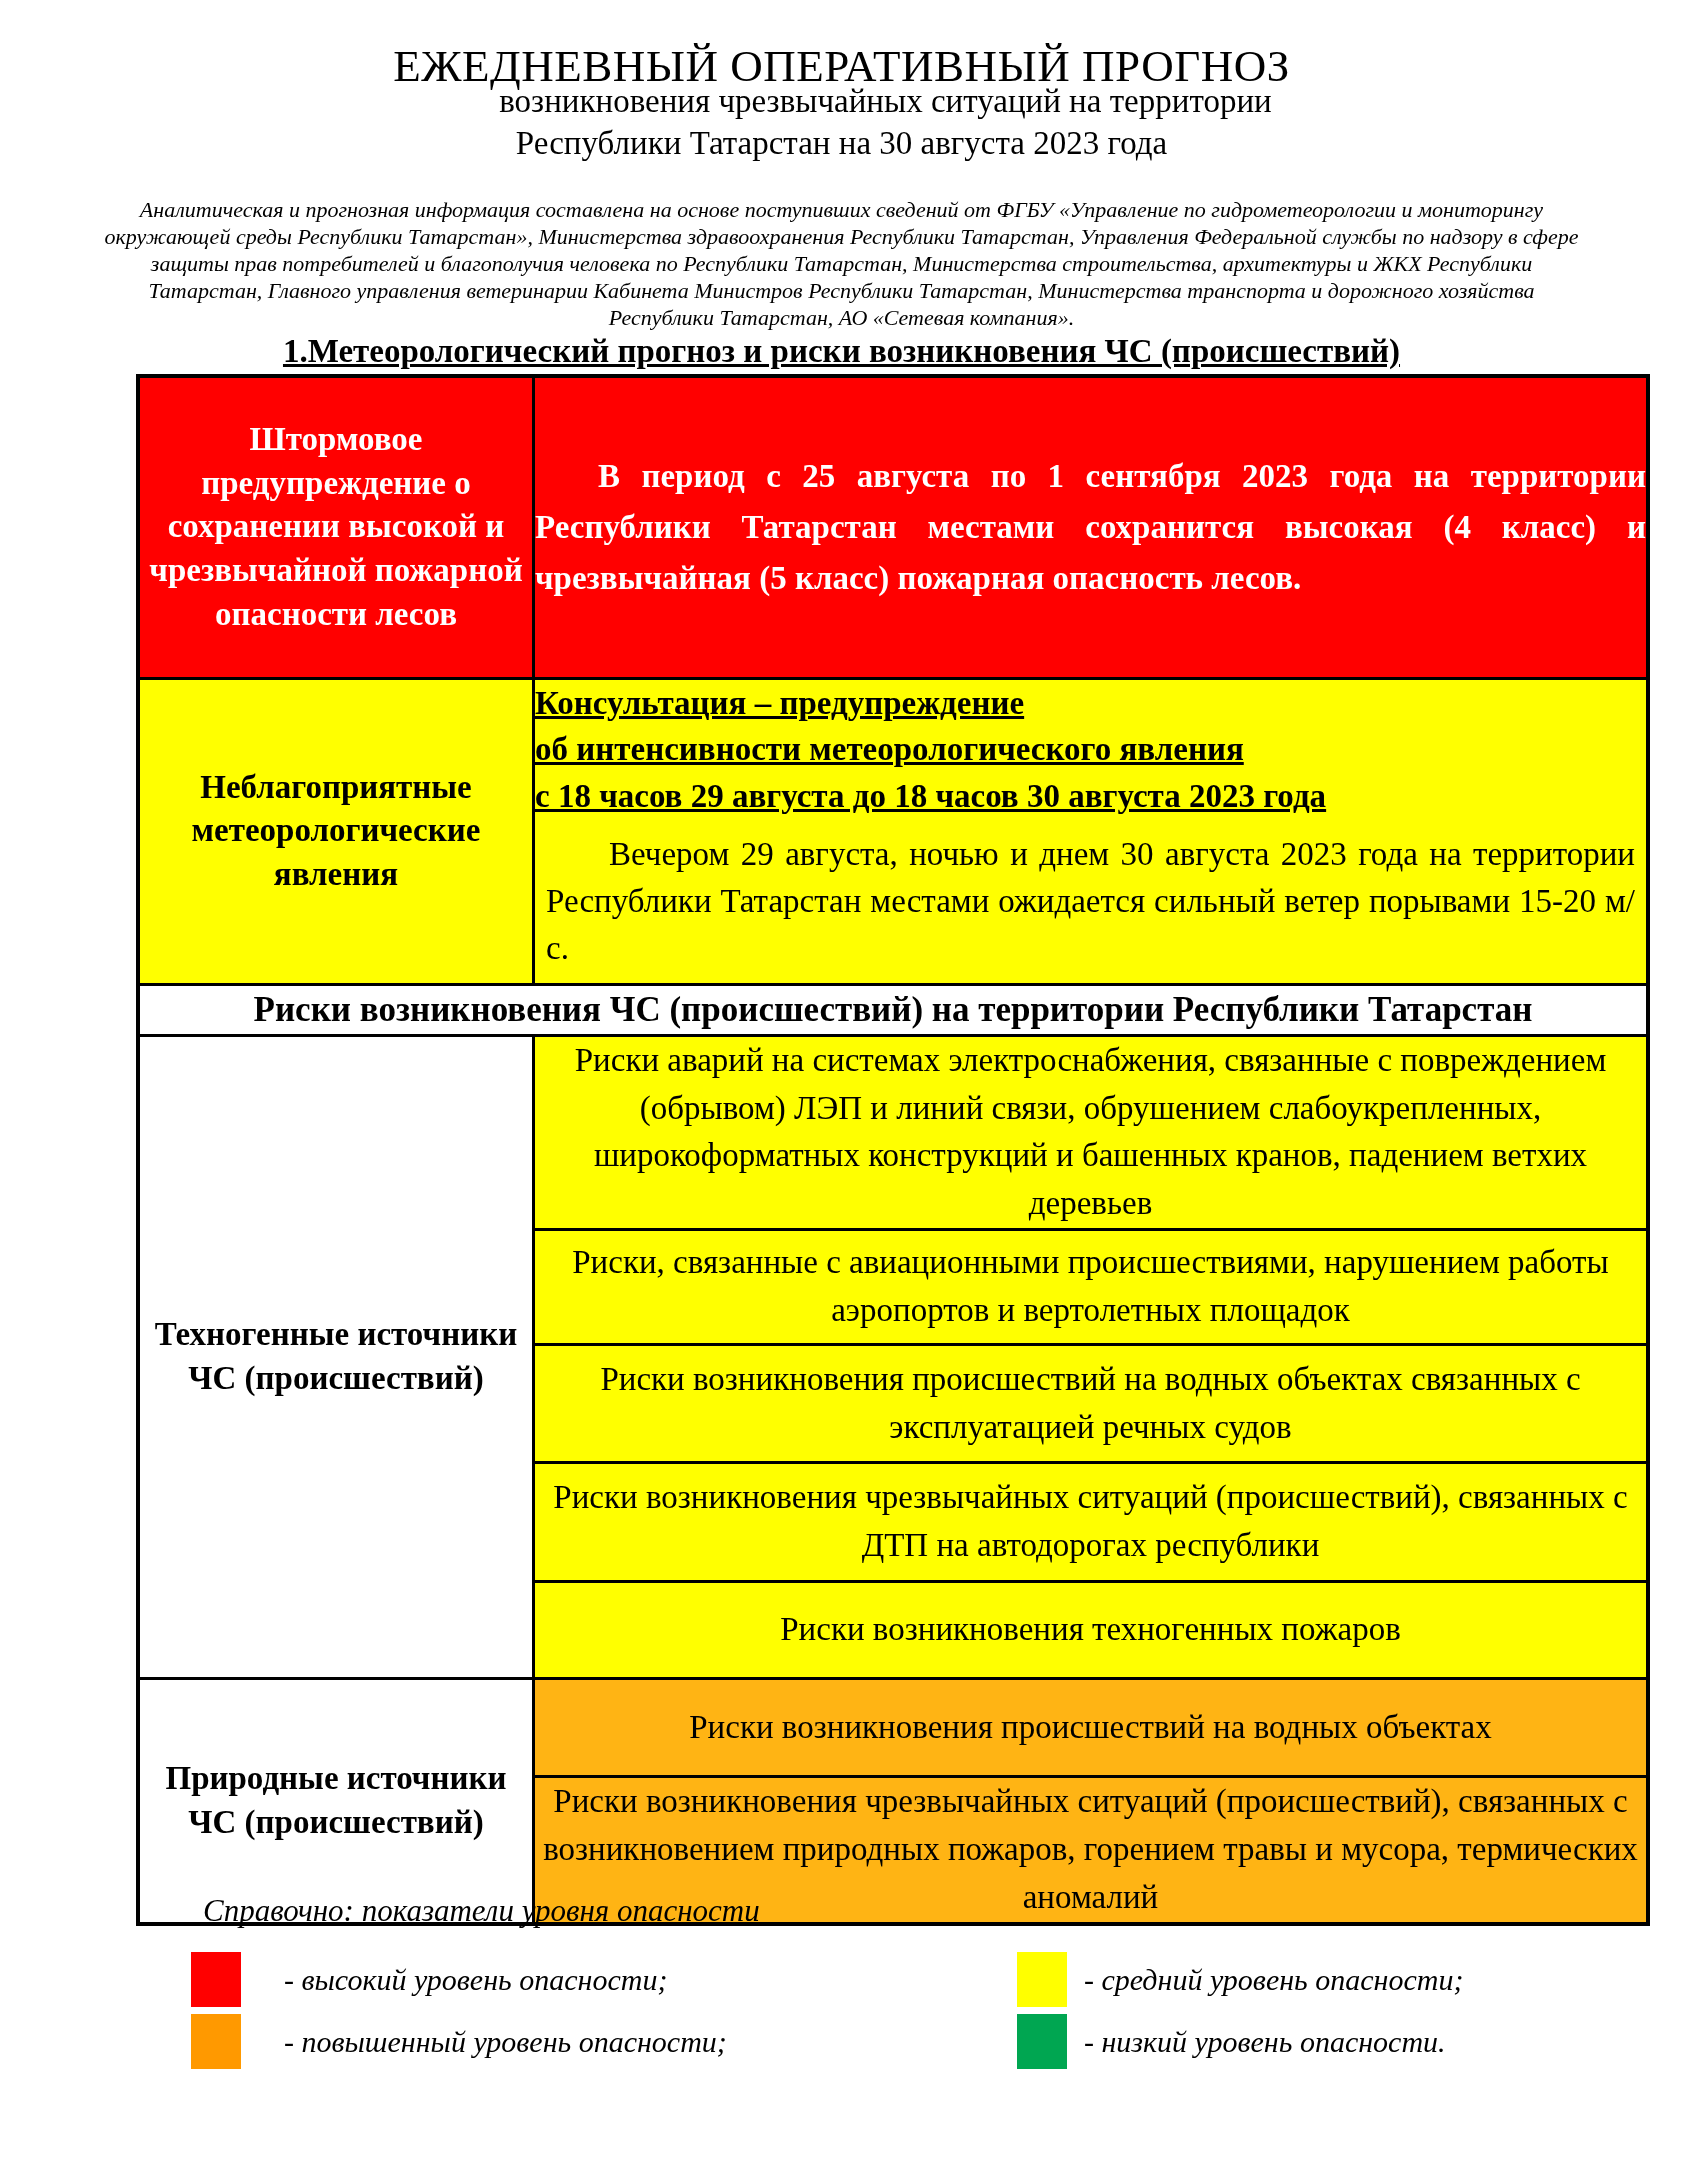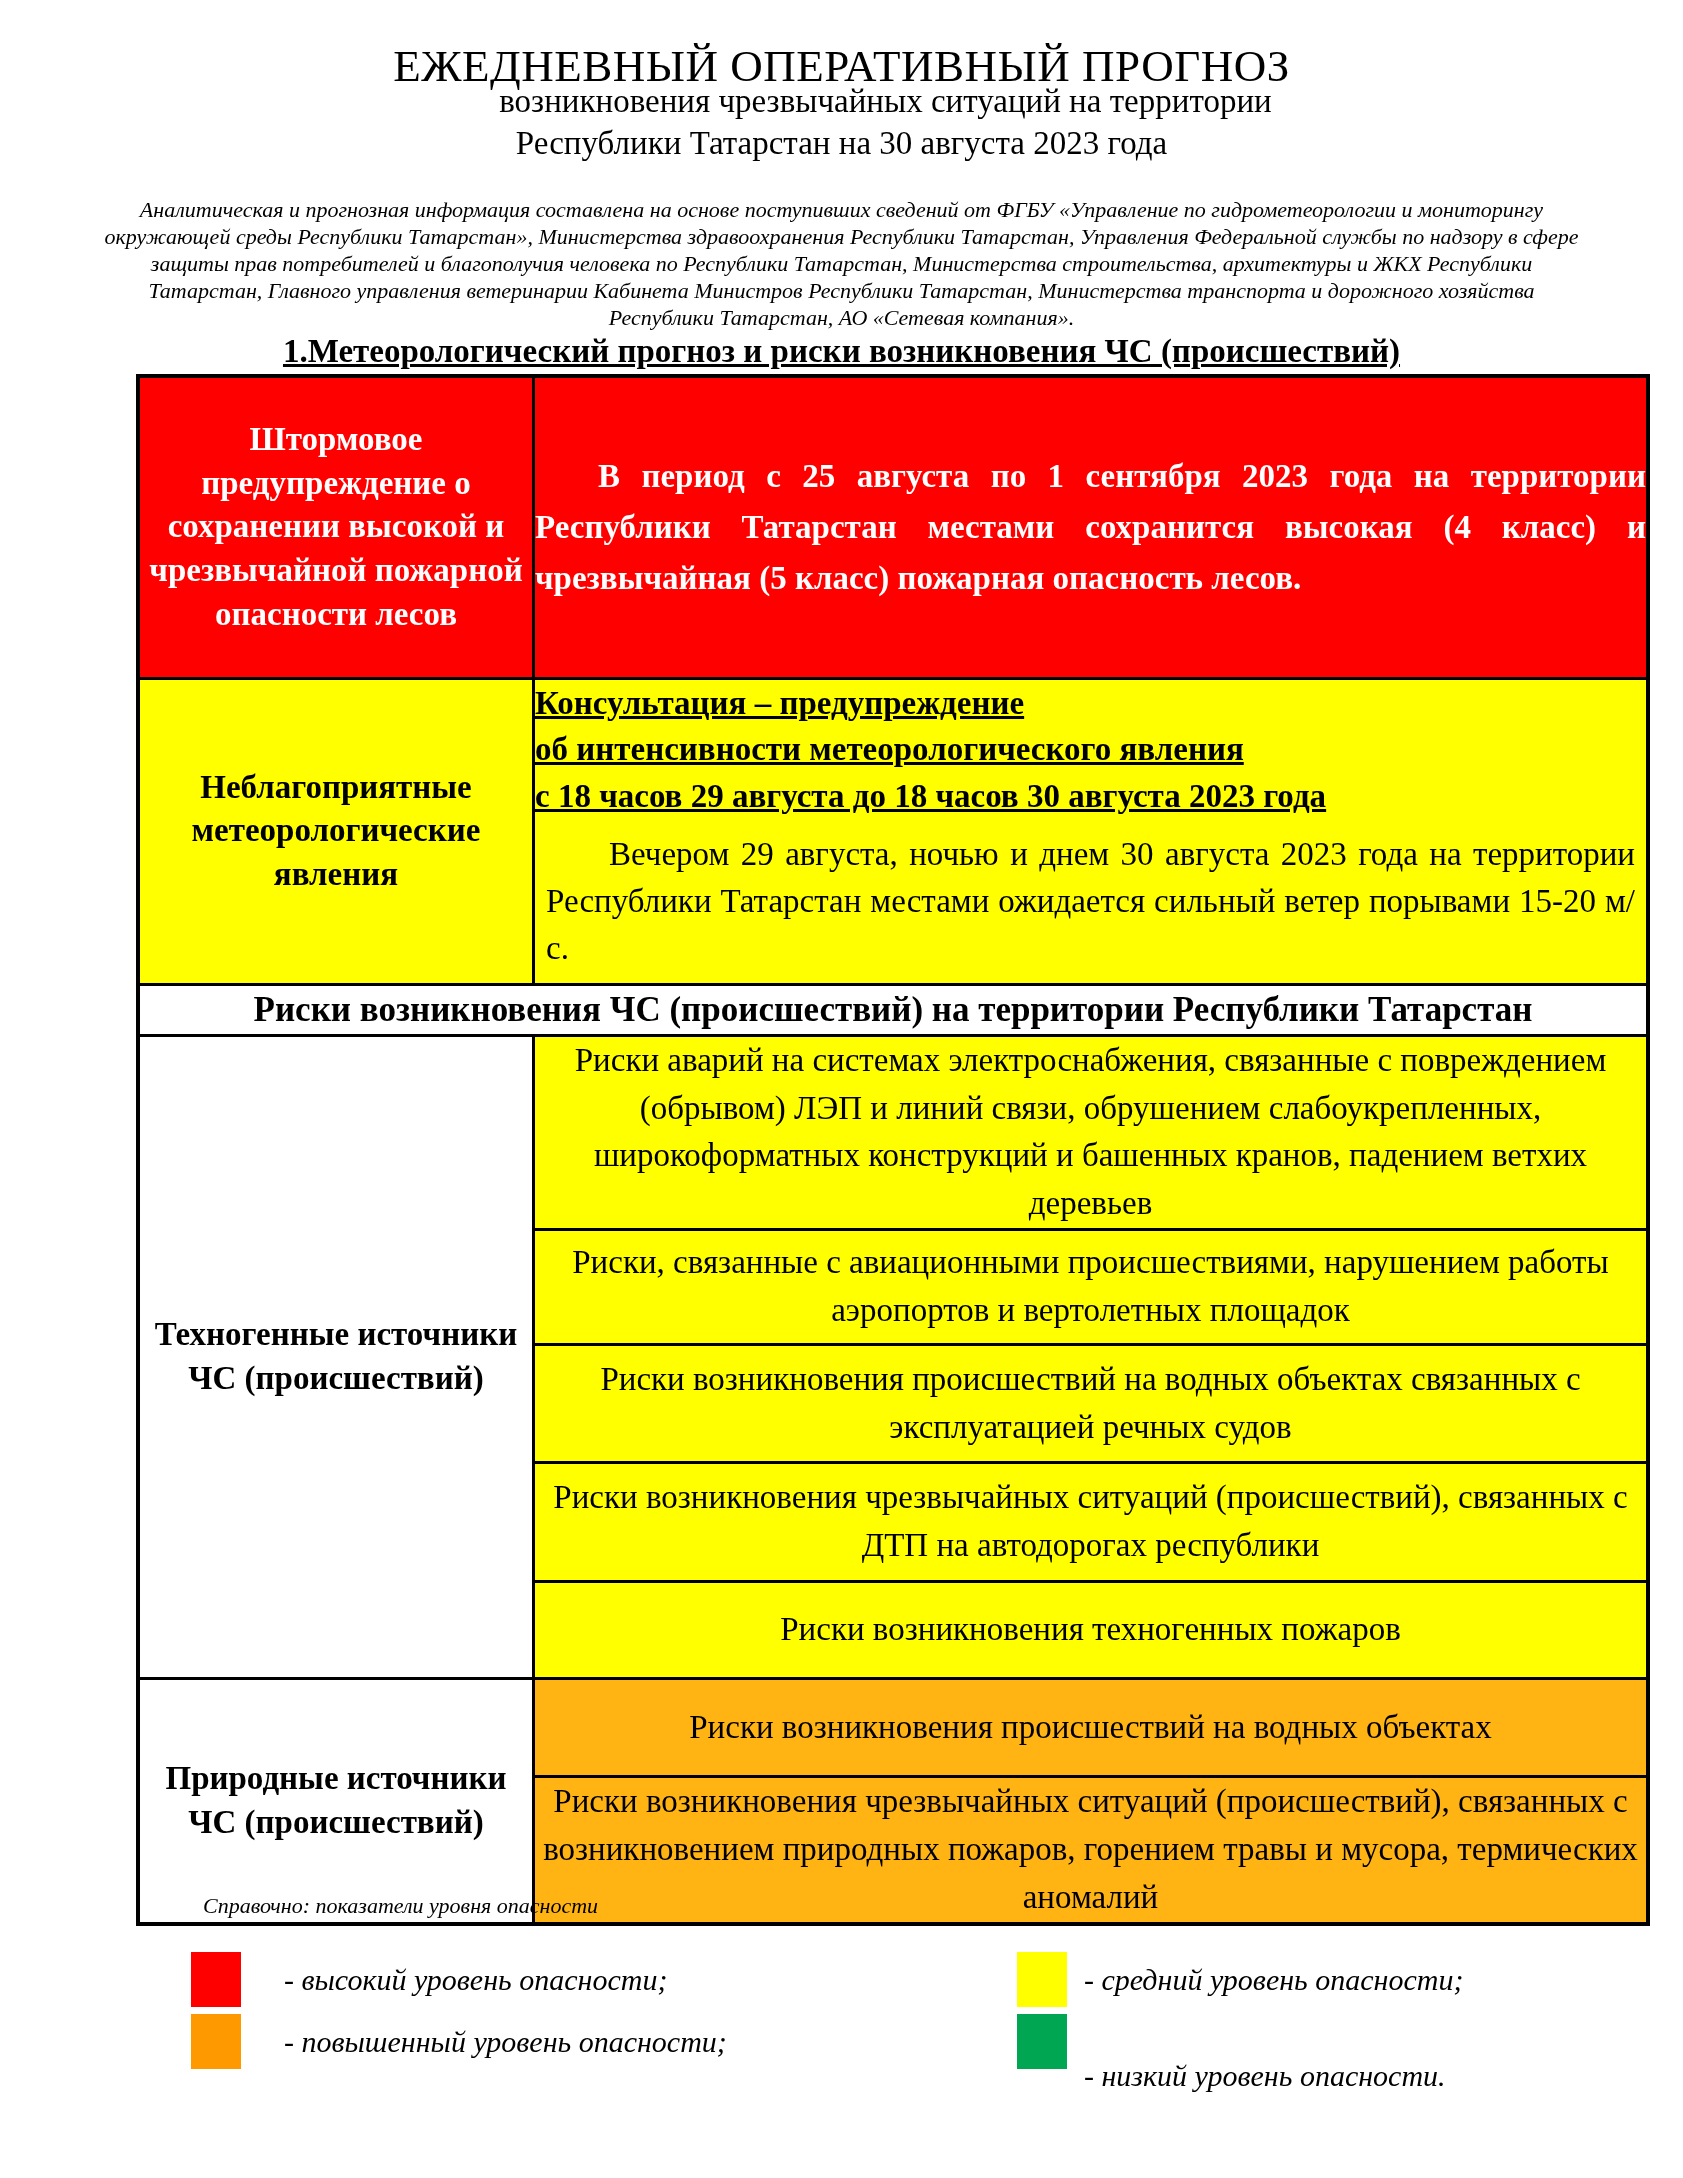--- a/index.html
+++ b/index.html
@@ -46,34 +46,34 @@
   .risks-header-cell{
     font-weight:bold;font-size:35px;text-align:center;line-height:1.25;
     background:#ffffff;white-space:nowrap;
   }
   .risk-cell{
     font-size:33px;line-height:1.45;text-align:center;padding:2px 26px;
   }
   
   #legend-title{
     position:absolute;left:203px;top:1893px;
-    font-style:italic;font-size:22px;white-space:nowrap;
+    font-style:italic;font-size:31px;white-space:nowrap;
   }
   .swatch{position:absolute;width:50px;height:55px;}
   #swatch-high{left:191px;top:1952px;}
   #swatch-elevated{left:191px;top:2014px;}
   #swatch-medium{left:1017px;top:1952px;}
   #swatch-low{left:1017px;top:2014px;}
   .legend-label{
     position:absolute;font-style:italic;font-size:30px;white-space:nowrap;
   }
   #label-high{left:284px;top:1963px;}
   #label-elevated{left:284px;top:2025px;}
   #label-medium{left:1084px;top:1963px;}
-  #label-low{left:1084px;top:2025px;margin-top:34px;}
+  #label-low{left:1084px;top:2025px;}
 </style>
 </head>
 <body>
 
 <div id="page">
 
   <div id="title1" class="title-line">ЕЖЕДНЕВНЫЙ ОПЕРАТИВНЫЙ ПРОГНОЗ</div>
   <div id="title2" class="title-line">возникновения чрезвычайных ситуаций на территории</div>
   <div id="title3" class="title-line">Республики Татарстан на 30 августа 2023 года</div>
 

